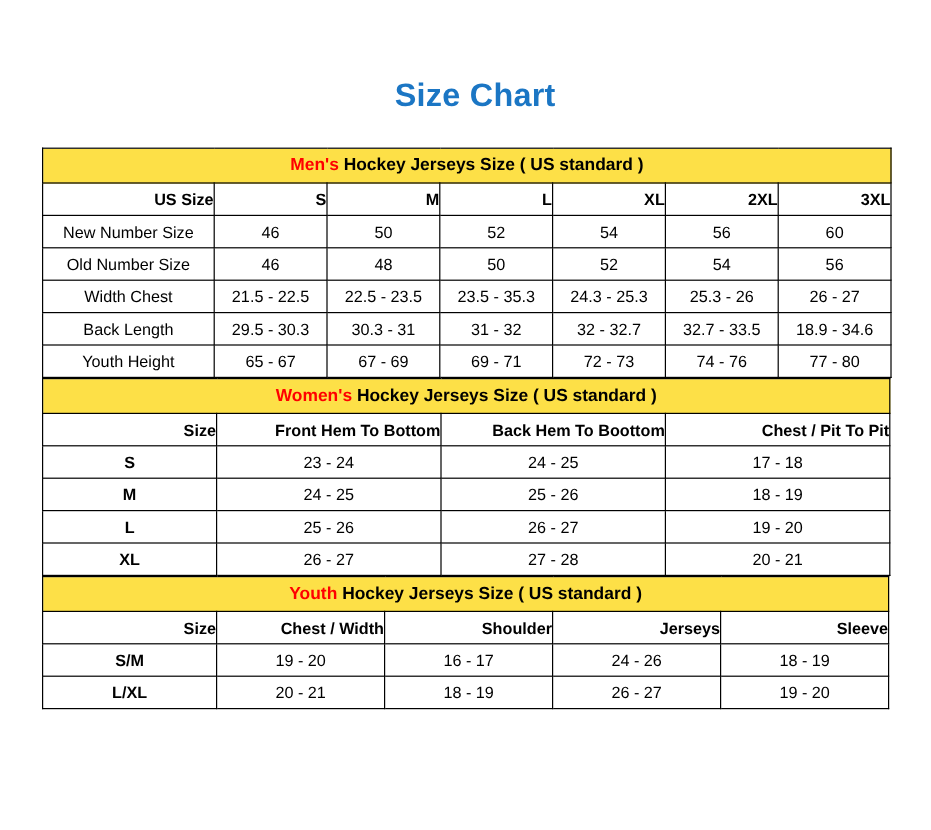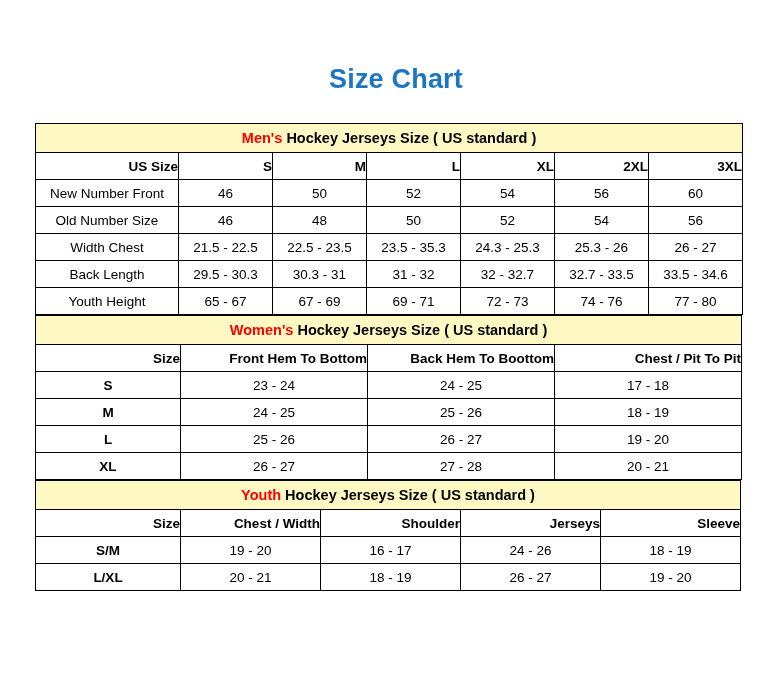--- a/index.html
+++ b/index.html
@@ -46,21 +46,21 @@
     border: 1px solid #000000;
     text-align: center;
     vertical-align: middle;
     font-size: 13.5px;
     font-weight: normal;
     padding: 0;
     height: 27px;
     box-sizing: border-box;
   }
   .banner {
-    background: #fef9c3;
+    background: #fde047;
     font-weight: bold;
     font-size: 14.5px;
     height: 29px;
   }
   .banner .accent {
     color: #ff0000;
   }
   .hdr {
     font-weight: bold;
     text-align: right;
@@ -108,21 +108,21 @@
         <tr>
           <td class="hdr">US Size</td>
           <td class="hdr">S</td>
           <td class="hdr">M</td>
           <td class="hdr">L</td>
           <td class="hdr">XL</td>
           <td class="hdr">2XL</td>
           <td class="hdr">3XL</td>
         </tr>
         <tr>
-          <td class="rowlabel">New Number Front</td>
+          <td class="rowlabel">New Number Size</td>
           <td>46</td>
           <td>50</td>
           <td>52</td>
           <td>54</td>
           <td>56</td>
           <td>60</td>
         </tr>
         <tr>
           <td class="rowlabel">Old Number Size</td>
           <td>46</td>
@@ -141,21 +141,21 @@
           <td>25.3 - 26</td>
           <td>26 - 27</td>
         </tr>
         <tr>
           <td class="rowlabel">Back Length</td>
           <td>29.5 - 30.3</td>
           <td>30.3 - 31</td>
           <td>31 - 32</td>
           <td>32 - 32.7</td>
           <td>32.7 - 33.5</td>
-          <td>33.5 - 34.6</td>
+          <td>18.9 - 34.6</td>
         </tr>
         <tr>
           <td class="rowlabel">Youth Height</td>
           <td>65 - 67</td>
           <td>67 - 69</td>
           <td>69 - 71</td>
           <td>72 - 73</td>
           <td>74 - 76</td>
           <td>77 - 80</td>
         </tr>

